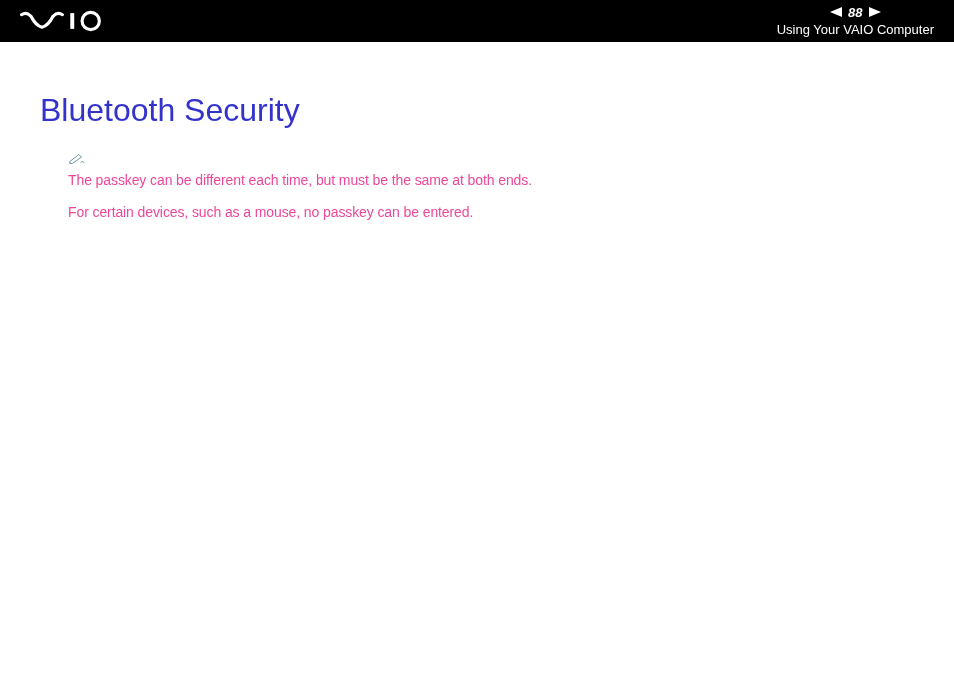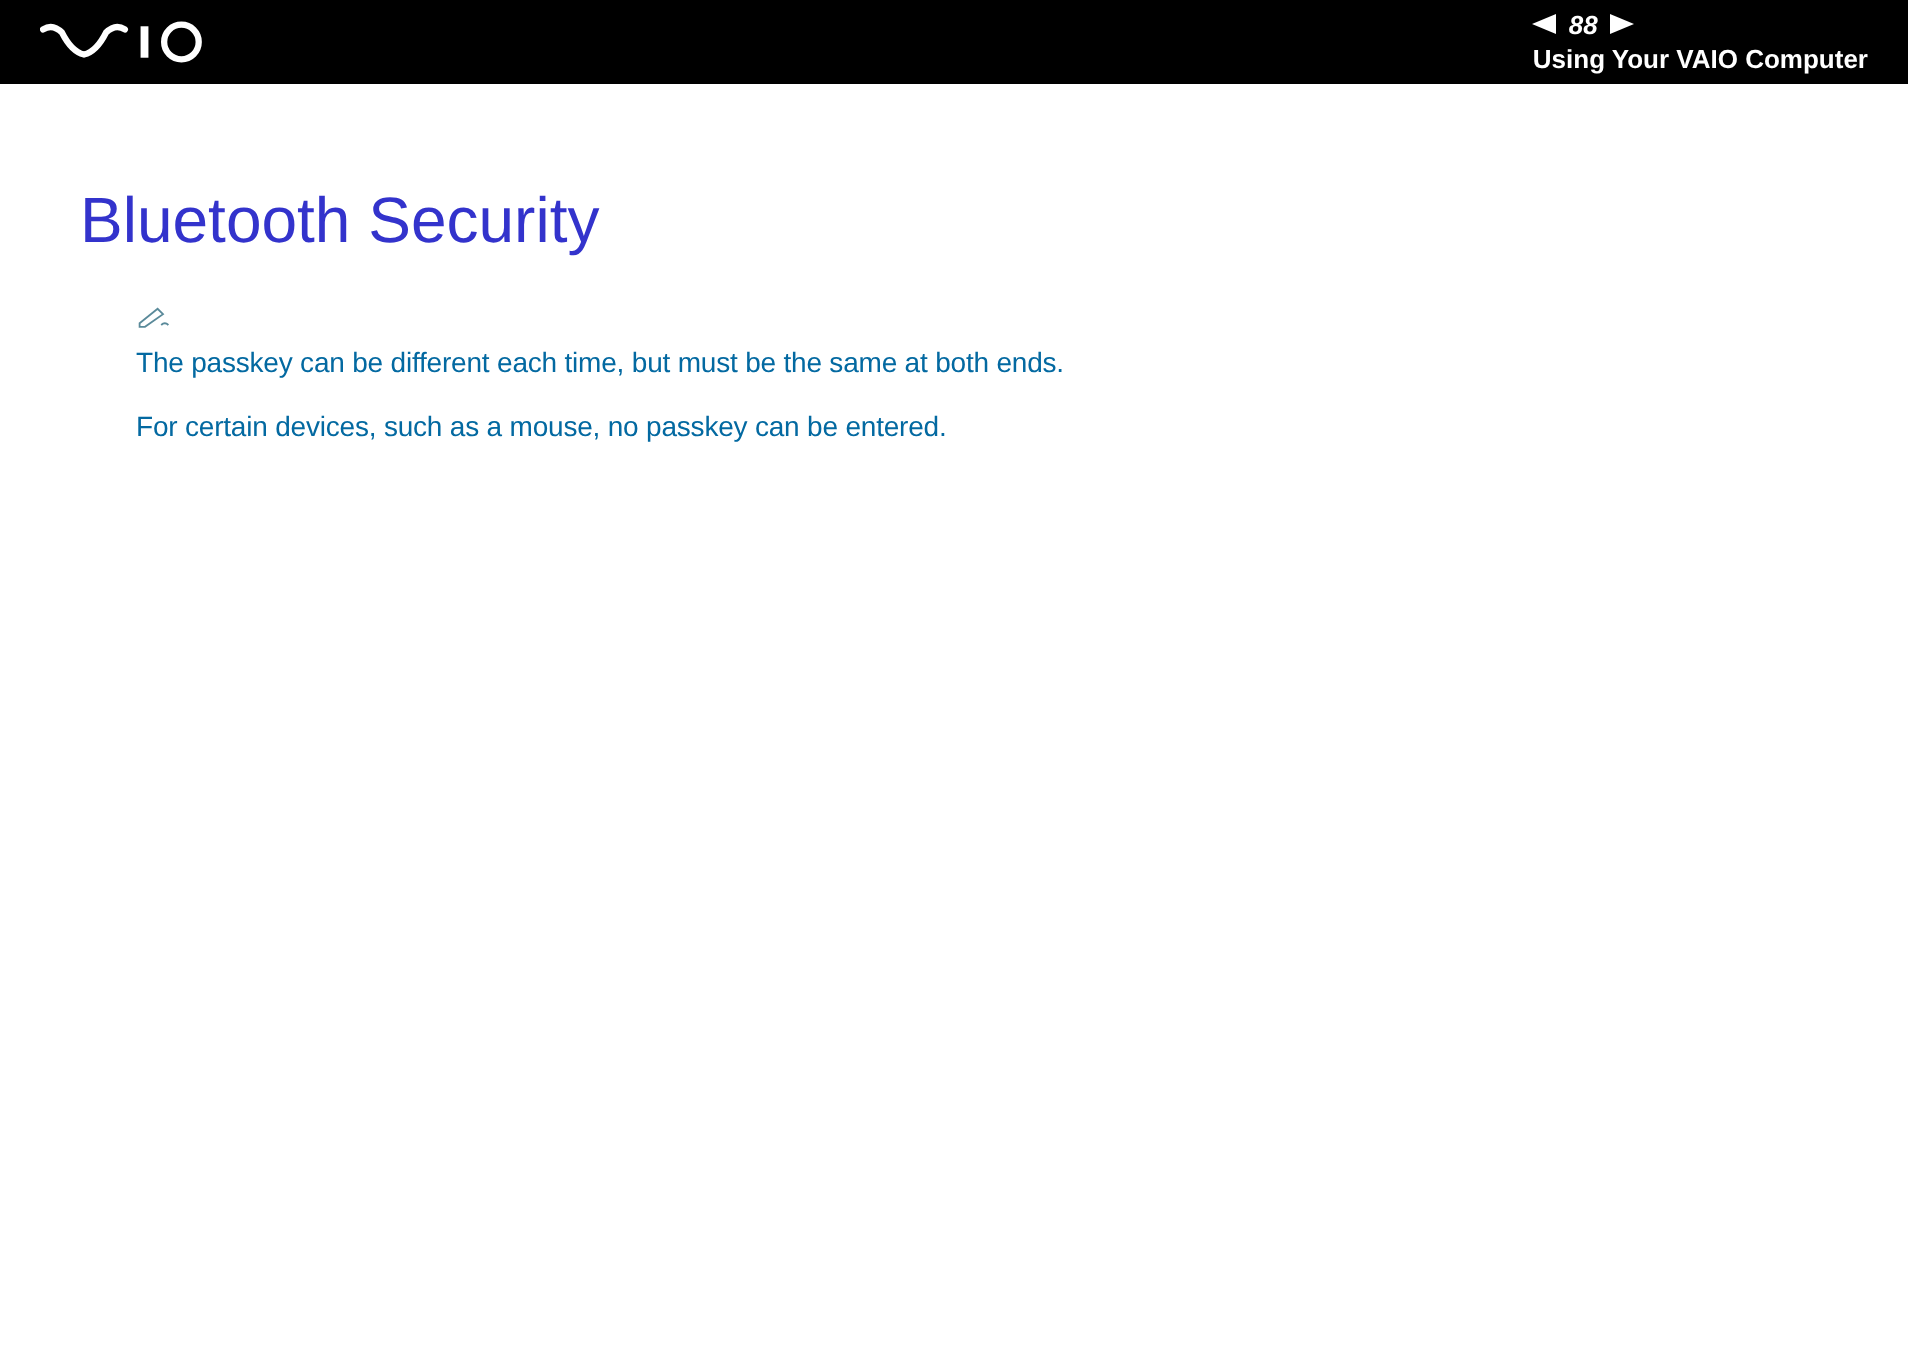--- a/index.html
+++ b/index.html
@@ -29,37 +29,37 @@
       align-items: center;
     }
     .logo svg {
       height: 22px;
     }
     .header-right {
       color: #ffffff;
       text-align: right;
       display: flex;
       flex-direction: column;
-      align-items: flex-start;
+      align-items: center;
       gap: 2px;
     }
     .page-nav {
       display: flex;
       align-items: center;
       gap: 6px;
       font-style: italic;
       font-weight: bold;
       font-size: 13px;
     }
     .nav-arrow {
       display: inline-block;
     }
     .section-title-header {
       font-size: 13px;
-      font-weight: bold;
+      font-weight: normal;
     }
     .content {
       padding: 50px 40px 0 40px;
     }
     .page-title {
       color: #3333cc;
       font-size: 32px;
       font-weight: normal;
       margin-bottom: 14px;
     }
@@ -76,21 +76,21 @@
     .note-icon {
       margin-bottom: 2px;
     }
     .note-icon svg {
       width: 18px;
       height: 14px;
     }
     .note-text {
       font-size: 14px;
       line-height: 1.3;
-      color: #0369a1;
+      color: #ec4899;
       margin-bottom: 14px;
       font-family: Arial, Helvetica, sans-serif;
       letter-spacing: -0.1px;
     }
   </style>
 </head>
 <body>
 
 <div class="header">
   <div class="logo">

